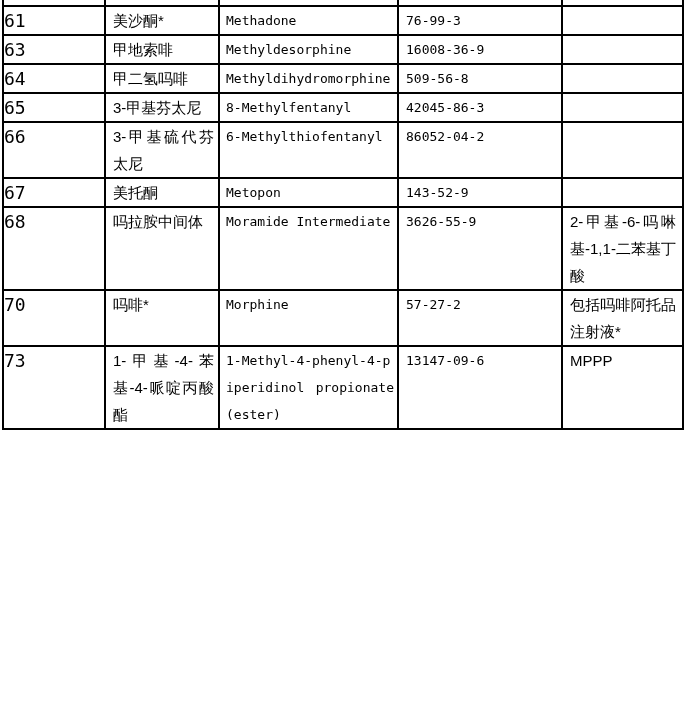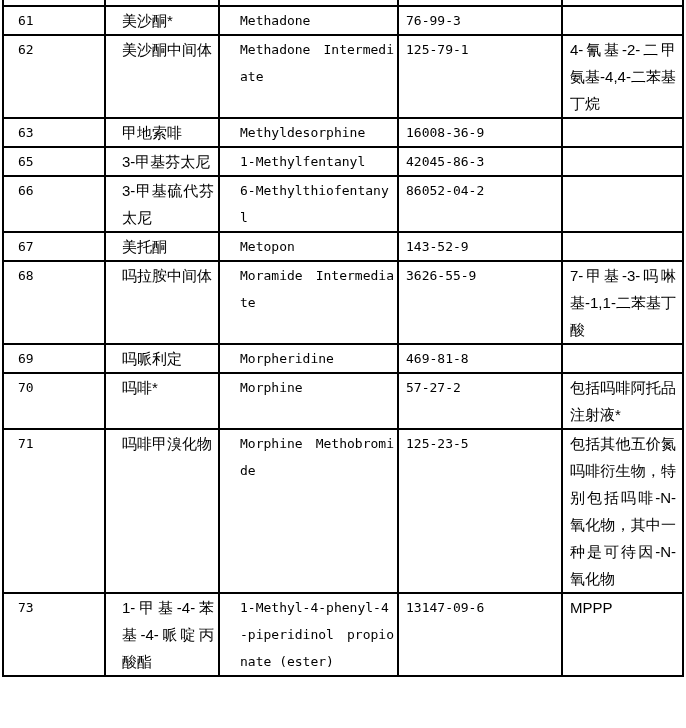--- a/index.html
+++ b/index.html
@@ -27,36 +27,35 @@
   }
   
   col.c-num  { width: 102px; }
   col.c-cn   { width: 114px; }
   col.c-en   { width: 179px; }
   col.c-cas  { width: 164px; }
   col.c-note { width: 121px; }
 
   td.cell-num {
     font-family: "DejaVu Sans Mono", "Liberation Mono", monospace;
-    font-size: 13px;
+    font-size: 18px;
     line-height: 27px;
-    padding-left: 14px;
   }
   td.cell-cn {
     font-family: "Liberation Sans", "DejaVu Sans", sans-serif;
     font-size: 15px;
     line-height: 27px;
-    padding: 0 4px 0 16px;
+    padding: 0 4px 0 7px;
     text-align: justify;
   }
   td.cell-en {
     font-family: "DejaVu Sans Mono", "Liberation Mono", monospace;
     font-size: 13px;
     line-height: 27px;
-    padding: 0 3px 0 20px;
+    padding: 0 3px 0 6px;
     text-align: justify;
     word-break: break-all;
     border-radius: 10px;
   }
   td.cell-cas {
     font-family: "DejaVu Sans Mono", "Liberation Mono", monospace;
     font-size: 13px;
     line-height: 27px;
     padding-left: 7px;
     margin-top: 48px;
@@ -97,41 +96,41 @@
     </tr>
 
   <tr>
     <td class="cell-num">61</td>
     <td class="cell-cn">美沙酮*</td>
     <td class="cell-en">Methadone</td>
     <td class="cell-cas">76-99-3</td>
     <td class="cell-note"></td>
   </tr>
 
-  <tr>
-    <td class="cell-num">62</td>
-    <td class="cell-cn">美沙酮中间体</td>
-    <td class="cell-en">Methadone Intermediate</td>
-    <td class="cell-cas">125-79-1</td>
-    <td class="cell-note">4-氰基-2-二甲氨基-4,4-二苯基丁烷</td>
-  </tr>
 
   <tr>
     <td class="cell-num">63</td>
     <td class="cell-cn">甲地索啡</td>
     <td class="cell-en">Methyldesorphine</td>
     <td class="cell-cas">16008-36-9</td>
     <td class="cell-note"></td>
   </tr>
 
+  <tr>
+    <td class="cell-num">64</td>
+    <td class="cell-cn">甲二氢吗啡</td>
+    <td class="cell-en">Methyldihydromorphine</td>
+    <td class="cell-cas">509-56-8</td>
+    <td class="cell-note"></td>
+  </tr>
 
   <tr>
     <td class="cell-num">65</td>
     <td class="cell-cn">3-甲基芬太尼</td>
-    <td class="cell-en">1-Methylfentanyl</td>
+    <td class="cell-en">8-Methylfentanyl</td>
     <td class="cell-cas">42045-86-3</td>
     <td class="cell-note"></td>
   </tr>
 
   <tr>
     <td class="cell-num">66</td>
     <td class="cell-cn">3-甲基硫代芬太尼</td>
     <td class="cell-en">6-Methylthiofentanyl</td>
     <td class="cell-cas">86052-04-2</td>
     <td class="cell-note"></td>
@@ -143,46 +142,32 @@
     <td class="cell-en">Metopon</td>
     <td class="cell-cas">143-52-9</td>
     <td class="cell-note"></td>
   </tr>
 
   <tr>
     <td class="cell-num">68</td>
     <td class="cell-cn">吗拉胺中间体</td>
     <td class="cell-en">Moramide Intermediate</td>
     <td class="cell-cas">3626-55-9</td>
-    <td class="cell-note">7-甲基-3-吗啉基-1,1-二苯基丁酸</td>
+    <td class="cell-note">2-甲基-6-吗啉基-1,1-二苯基丁酸</td>
   </tr>
 
-  <tr>
-    <td class="cell-num">69</td>
-    <td class="cell-cn">吗哌利定</td>
-    <td class="cell-en">Morpheridine</td>
-    <td class="cell-cas">469-81-8</td>
-    <td class="cell-note"></td>
-  </tr>
 
   <tr>
     <td class="cell-num">70</td>
     <td class="cell-cn">吗啡*</td>
     <td class="cell-en">Morphine</td>
     <td class="cell-cas">57-27-2</td>
     <td class="cell-note">包括吗啡阿托品注射液*</td>
   </tr>
 
-  <tr>
-    <td class="cell-num">71</td>
-    <td class="cell-cn">吗啡甲溴化物</td>
-    <td class="cell-en">Morphine Methobromide</td>
-    <td class="cell-cas">125-23-5</td>
-    <td class="cell-note">包括其他五价氮吗啡衍生物，特别包括吗啡-N-氧化物，其中一种是可待因-N-氧化物</td>
-  </tr>
 
 
   <tr>
     <td class="cell-num">73</td>
     <td class="cell-cn">1-甲基-4-苯基-4-哌啶丙酸酯</td>
     <td class="cell-en">1-Methyl-4-phenyl-4-piperidinol propionate (ester)</td>
     <td class="cell-cas">13147-09-6</td>
     <td class="cell-note">MPPP</td>
   </tr>
 

